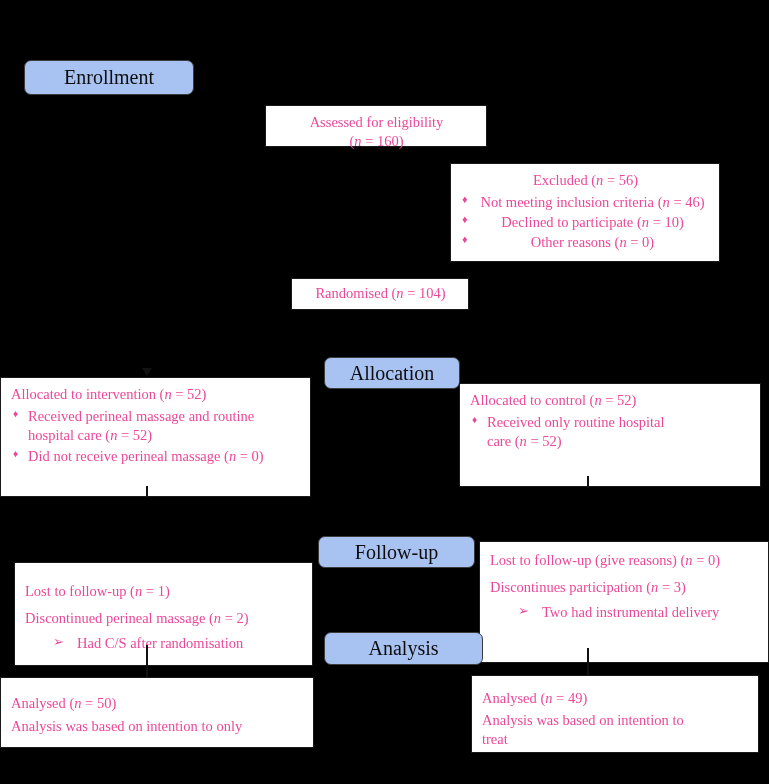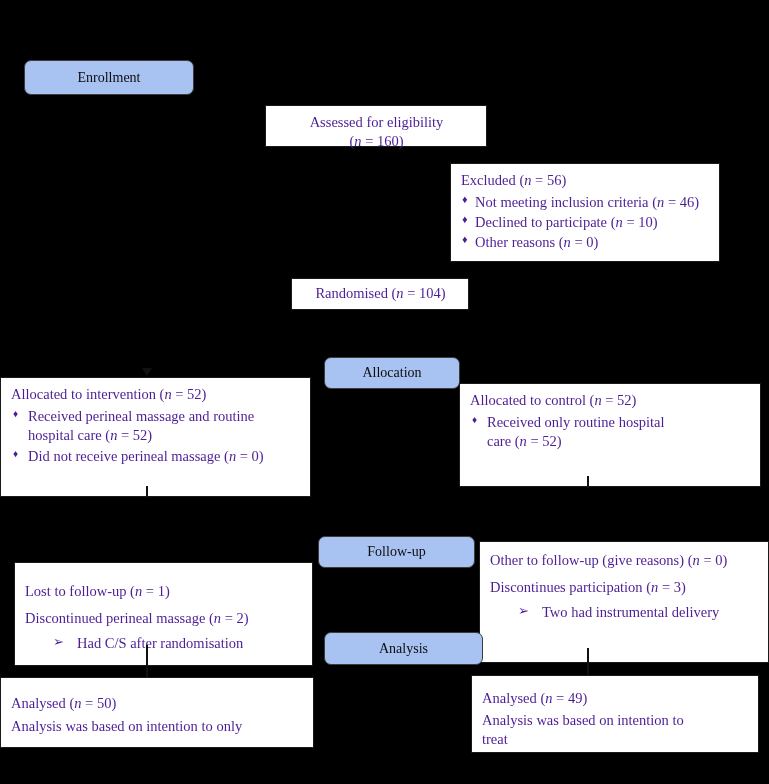--- a/index.html
+++ b/index.html
@@ -13,40 +13,40 @@
     height: 784px;
     background: #000000;
     font-family: "Liberation Serif", "DejaVu Serif", serif;
     overflow: hidden;
   }
 
   
   .box {
     position: absolute;
     background: #ffffff;
-    color: #4c1d95;
+    color: #ec4899;
     border: 1px solid #1a1a1a;
     box-sizing: border-box;
     font-size: 14.5px;
     line-height: 1.30;
     padding: 7px 9px 7px 10px;
   }
   .box.center {
     text-align: center;
   }
 
   
   .stage {
     position: absolute;
     background: #a8c2f2;
     border: 1px solid #3c3c3c;
     border-radius: 7px;
     box-sizing: border-box;
     color: #0d0d0d;
-    font-size: 14px;
+    font-size: 20px;
     display: flex;
     align-items: center;
     justify-content: center;
     text-align: center;
   }
 
   
   .ital { font-style: italic; }
   .line { display: block; white-space: nowrap; }
   .wrapline { display: block; }
@@ -127,21 +127,21 @@
     <span>Enrollment</span>
   </div>
 
   <div class="box center" style="left:265px; top:105px; width:222px; height:42px;">
     <span class="line">Assessed for eligibility</span>
     <span class="line"><span>(</span><span class="ital">n</span><span> = 160)</span></span>
   </div>
 
   <div class="vline" style="left:375px; top:147px; height:0px;"></div>
 
-  <div class="box" style="left:450px; top:163px; width:270px; height:99px;">
+  <div class="box" style="left:450px; top:163px; width:270px; height:99px;text-align:center;">
     <div class="para tight"><span>Excluded (</span><span class="ital">n</span><span> = 56)</span></div>
     <ul class="bullets">
       <li><span>Not meeting inclusion criteria (</span><span class="ital">n</span><span> = 46)</span></li>
       <li><span>Declined to participate (</span><span class="ital">n</span><span> = 10)</span></li>
       <li><span>Other reasons (</span><span class="ital">n</span><span> = 0)</span></li>
     </ul>
   </div>
 
   <div class="box center" style="left:291px; top:278px; width:178px; height:32px; padding-top:5px;">
     <span class="line"><span>Randomised (</span><span class="ital">n</span><span> = 104)</span></span>
@@ -184,21 +184,21 @@
 
   <div class="box" style="left:14px; top:562px; width:299px; height:104px; padding-top:19px;">
     <div class="para"><span>Lost to follow-up (</span><span class="ital">n</span><span> = 1)</span></div>
     <div class="para tight"><span>Discontinued perineal massage (</span><span class="ital">n</span><span> = 2)</span></div>
     <ul class="arrows">
       <li>Had C/S after randomisation</li>
     </ul>
   </div>
 
   <div class="box" style="left:479px; top:541px; width:290px; height:122px; padding-top:9px;">
-    <div class="para"><span>Other to follow-up (give reasons) (</span><span class="ital">n</span><span> = 0)</span></div>
+    <div class="para"><span>Lost to follow-up (give reasons) (</span><span class="ital">n</span><span> = 0)</span></div>
     <div class="para tight"><span>Discontinues participation (</span><span class="ital">n</span><span> = 3)</span></div>
     <ul class="arrows">
       <li>Two had instrumental delivery</li>
     </ul>
   </div>
 
   <div class="stage" style="left:324px; top:632px; width:159px; height:33px;">
     <span>Analysis</span>
   </div>
 

